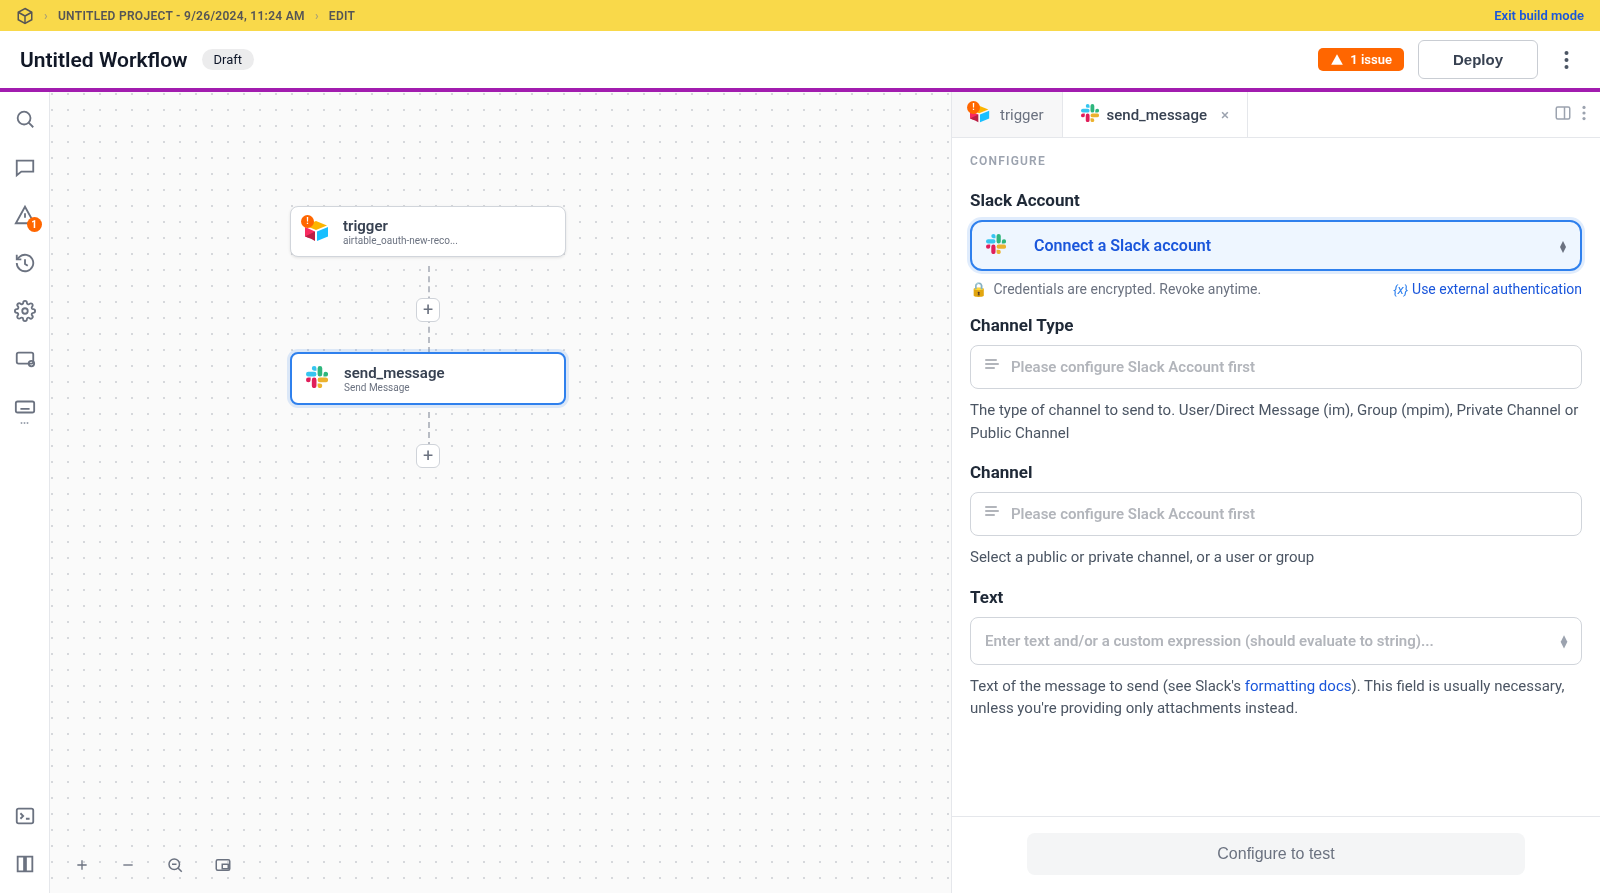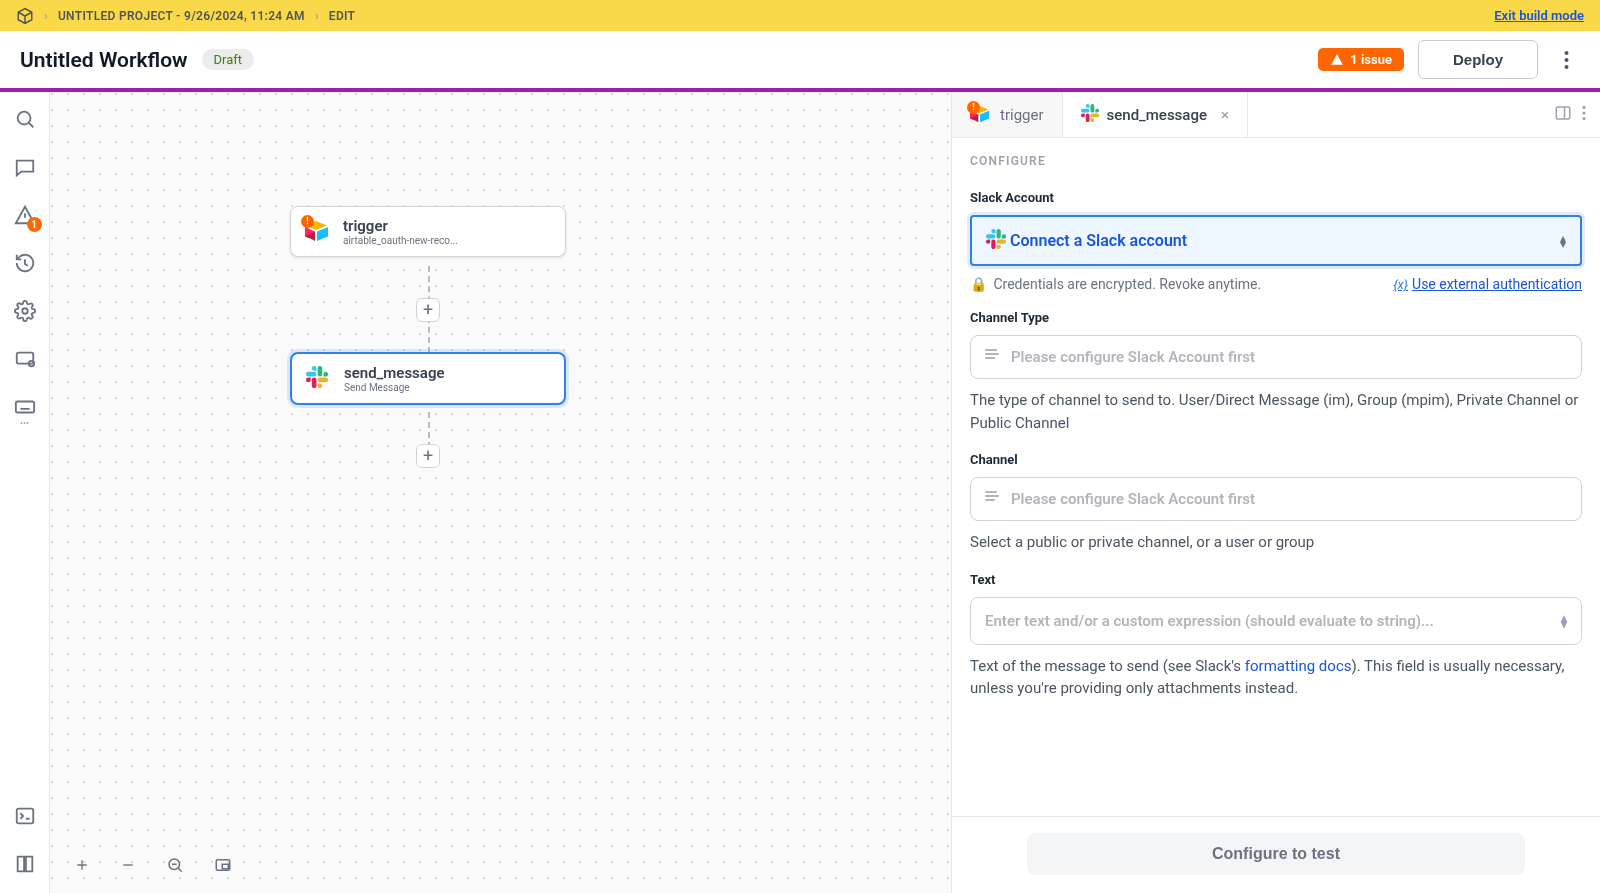--- a/index.html
+++ b/index.html
@@ -3,27 +3,27 @@
 <meta charset="utf-8">
 <style>
 * { box-sizing: border-box; margin: 0; padding: 0; }
 body { font-family: -apple-system, BlinkMacSystemFont, "Segoe UI", Roboto, sans-serif; font-size: 14px; color: #1f2937; width: 1600px; height: 893px; overflow: hidden; background: #fff; }
 
 
 .topbar { height: 31px; background: #f9d94a; display: flex; align-items: center; padding: 0 16px; }
 .topbar-left { display: flex; align-items: center; gap: 10px; color: #555; font-size: 12px; font-weight: 600; letter-spacing: .3px; }
 .topbar-left .chev { color: #888; opacity: .7; }
 .topbar-right { margin-left: auto; font-size: 13px; font-weight: 600; }
-.topbar-right a { color: #1a56db; text-decoration: underline; cursor: pointer; }
+.topbar-right a { color: #1a56db; cursor: pointer; }
 .cube-icon { width: 18px; height: 18px; }
 
 
 .titlerow { height: 61px; display: flex; align-items: center; padding: 0 20px; border-bottom: 4px solid #a21caf; }
 .titlerow h1 { font-size: 21px; font-weight: 600; color: #111827; }
-.draft-badge { margin-left: 14px; background: #ececed; color: #4d7c0f; font-size: 13px; padding: 3px 12px; border-radius: 12px; }
+.draft-badge { margin-left: 14px; background: #ececed; color: #0f172a; font-size: 13px; padding: 3px 12px; border-radius: 12px; }
 .titlerow-right { margin-left: auto; display: flex; align-items: center; gap: 14px; }
 .issue-chip { background: #ff6600; color: #fff; font-size: 13px; font-weight: 600; padding: 4px 12px; border-radius: 5px; display: flex; align-items: center; gap: 6px; cursor: pointer; }
 .deploy-btn { background: #fff; border: 1px solid #c9cdd3; color: #374151; font-size: 15px; font-weight: 600; padding: 10px 34px; border-radius: 6px; cursor: pointer; }
 .kebab { width: 28px; height: 28px; display: flex; align-items: center; justify-content: center; cursor: pointer; color: #4b5563; }
 
 
 .leftrail { position: absolute; top: 92px; left: 0; bottom: 0; width: 50px; border-right: 1px solid #e5e7eb; display: flex; flex-direction: column; align-items: center; padding-top: 16px; gap: 26px; }
 .leftrail .rail-icon { width: 22px; height: 22px; color: #6b7280; cursor: pointer; position: relative; }
 .leftrail .rail-bottom { margin-top: auto; margin-bottom: 18px; display: flex; flex-direction: column; gap: 26px; align-items: center; }
 .rail-badge { position: absolute; right: -6px; bottom: -6px; background: #ff6600; color: #fff; font-size: 10px; font-weight: 700; border-radius: 50%; width: 15px; height: 15px; display: flex; align-items: center; justify-content: center; }
@@ -59,40 +59,40 @@
 .rp-tabs { height: 46px; border-bottom: 1px solid #e5e7eb; display: flex; align-items: stretch; }
 .rp-tab { display: flex; align-items: center; gap: 8px; padding: 0 18px; font-size: 15px; color: #374151; border-right: 1px solid #e5e7eb; cursor: pointer; }
 .rp-tab.inactive { background: #f7f7f8; color: #6b7280; }
 .rp-tab.active { background: #fff; font-weight: 500; }
 .rp-tab .close-x { color: #9ca3af; font-size: 15px; margin-left: 6px; cursor: pointer; }
 .rp-tabs-right { margin-left: auto; display: flex; align-items: center; gap: 10px; padding: 0 14px; color: #9ca3af; }
 
 .rp-section-label { font-size: 12px; font-weight: 600; letter-spacing: .1em; color: #9ca3af; padding: 16px 18px 4px; }
 .rp-body { padding: 0 18px 18px; overflow-y: auto; flex: 1; }
 .field-group { margin-top: 18px; }
-.field-label { font-size: 13px; font-weight: 700; color: #1f2937; margin-bottom: 10px; }
-
-.select-highlight { border: 2px solid #2f80ed; background: #eef6ff; border-radius: 4px; padding: 12px 14px; display: flex; align-items: center; gap: 4px; cursor: pointer; box-shadow: 0 0 0 3px rgba(47,128,237,.15); }
+.field-label { font-size: 17px; font-weight: 700; color: #1f2937; margin-bottom: 10px; }
+
+.select-highlight { border: 2px solid #2f80ed; background: #eef6ff; border-radius: 12px; padding: 12px 14px; display: flex; align-items: center; gap: 28px; cursor: pointer; box-shadow: 0 0 0 3px rgba(47,128,237,.15); }
 .select-highlight .label { color: #1a56db; font-weight: 600; font-size: 16px; }
 .up-down { margin-left: auto; color: #6b7280; font-size: 12px; display: flex; flex-direction: column; line-height: 6px; }
 
 .hint-row { display: flex; justify-content: space-between; align-items: center; margin-top: 10px; font-size: 14px; color: #6b7280; }
-.hint-row .link { color: #1a56db; cursor: pointer; text-decoration: underline; }
+.hint-row .link { color: #1a56db; cursor: pointer; }
 .hint-row .lock { margin-right: 6px; }
 .hint-row .brace { color: #2f80ed; font-style: italic; margin-right: 4px; font-size: 13px; }
 
 .select-disabled { border: 1px solid #d1d5db; border-radius: 8px; padding: 12px 14px; display: flex; align-items: center; gap: 10px; color: #b2b5bb; font-weight: 600; font-size: 15px; background: #fff; }
 .field-desc { font-size: 15px; color: #4b5563; margin-top: 10px; line-height: 1.5; }
 .field-desc .link { color: #1a56db; cursor: pointer; }
 
 .text-input-like { border: 1px solid #d1d5db; border-radius: 8px; padding: 14px 14px; display: flex; align-items: center; color: #b2b5bb; font-weight: 600; font-size: 15px; }
 .text-input-like .up-down { color: #9ca3af; }
 
 .rp-footer { border-top: 1px solid #e5e7eb; padding: 16px 18px 18px; background: #fff; }
-.config-test-btn { width: 498px; margin: 0 auto; display: block; background: #f4f5f6; color: #6b7280; border: none; border-radius: 8px; font-size: 16px; font-weight: 700; padding: 12px 0; cursor: default; text-align: center; }
+.config-test-btn { width: 498px; margin: 0 auto; display: block; background: #f4f5f6; color: #6b7280; border: none; border-radius: 8px; font-size: 16px; font-weight: 400; padding: 12px 0; cursor: default; text-align: center; }
 
 
 .rows-icon { width: 16px; height: 16px; display: inline-flex; flex-direction: column; gap: 2px; }
 .rows-icon span { display: block; height: 2px; background: currentColor; border-radius: 1px; }
 .rows-icon span:nth-child(1){ width: 12px;} .rows-icon span:nth-child(2){ width: 14px;} .rows-icon span:nth-child(3){ width: 10px;}
 
 .airtable-glyph { width: 24px; height: 24px; }
 .slack-glyph { width: 22px; height: 22px; }
 
 </style>

